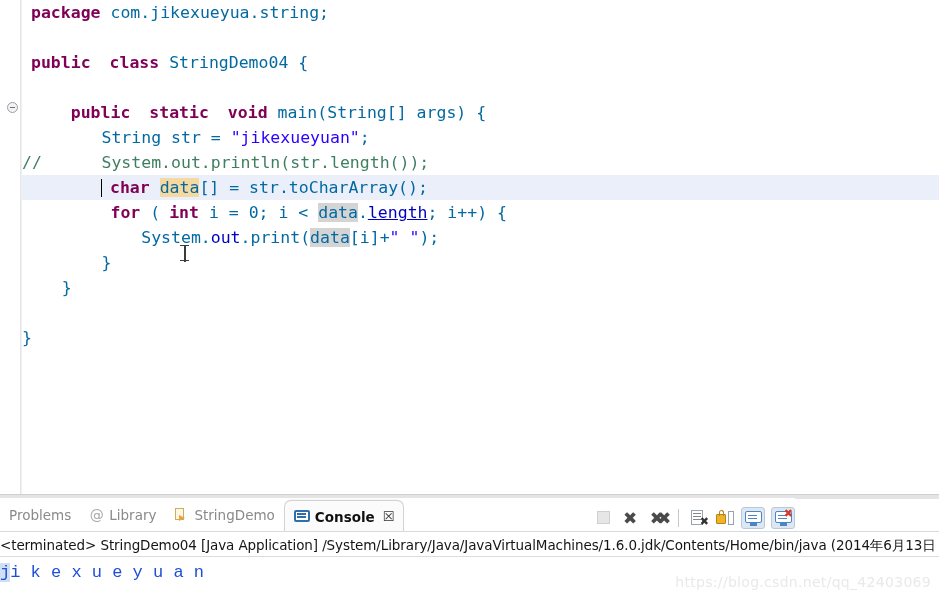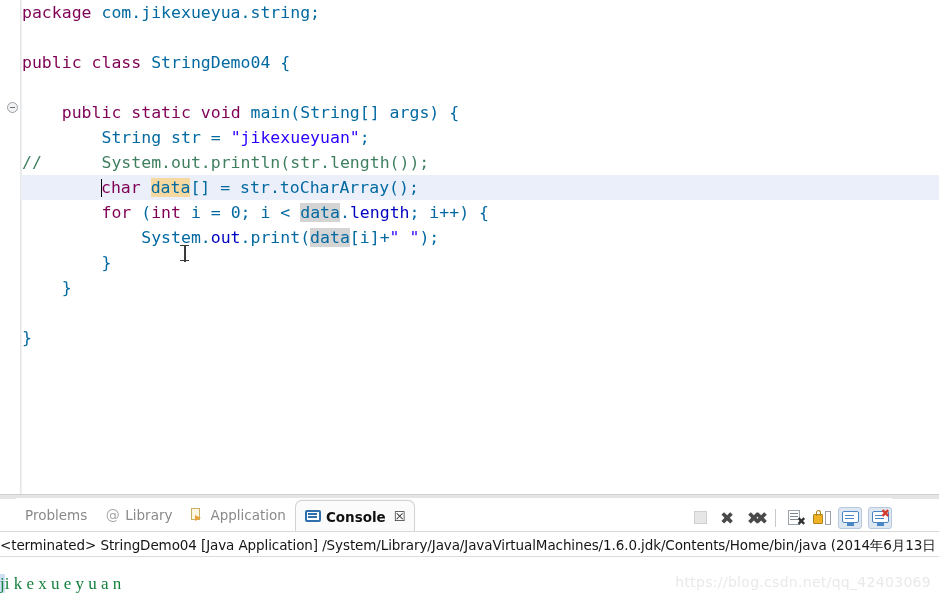--- a/index.html
+++ b/index.html
@@ -71,24 +71,24 @@
     position: relative;
     height: 25px;
     padding-left: 0px;
   }
   .cur-line {
     background: #eaeff9;
   }
   .line-inner { position: relative; display: block; padding-left: 0; }
 
   
-  .kw      { color: #7f0055; font-weight: normal; }
+  .kw      { color: #7f0055; font-weight: bold; margin-left: 9px; }
   .str     { color: #2a00ff; }
   .cmt     { color: #3f7f5f; }
-  .fld     { color: #0000c0; }
+  .fld     { color: #0000c0; text-decoration: underline; }
   .sfld    { color: #0000c0; }
   .plain   { color: #0369a1; }
   .hl-occ  { background: #f5d9a0; }
   .hl-grey { background: #d4d4d4; }
 
   .caret {
     display: inline-block;
     width: 0;
     border-left: 1.5px solid #000;
     height: 18px;
@@ -127,22 +127,22 @@
   }
   .panel-topline {
     position: absolute;
     left: 0; top: 0;
     width: 939px; height: 4px;
     background: #e4e4e4;
     border-top: 1px solid #d0d0d0;
   }
   .tabbar {
     position: absolute;
-    left: 16px; top: 4px;
-    width: 876px; height: 34px;
+    left: 0; top: 4px;
+    width: 795px; height: 34px;
     background: #ffffff;
   }
   .tabbar-underline {
     position: absolute;
     left: 0; top: 37px;
     width: 939px; height: 1px;
     background: #d9d9d9;
   }
   .tabs {
     position: absolute;
@@ -367,27 +367,26 @@
   .console-head-rule {
     position: absolute;
     left: 0; top: 62px;
     width: 939px; height: 1px;
     background: #dcdcdc;
   }
   .console-out {
     position: absolute;
     left: 0; top: 64px;
     width: 939px; height: 30px;
-    font-family: Liberation Serif, serif;
+    font-family: Liberation Mono, monospace;
     font-size: 17px;
     line-height: 30px;
-    color: #15803d;
+    color: #1d4ed8;
     white-space: pre;
     overflow: hidden;
-    margin-top: 11px;
   }
   .console-sel {
     background: #cfe0f5;
   }
   .watermark {
     position: absolute;
     right: 8px; top: 574px;
     font-family: "DejaVu Sans", sans-serif;
     font-size: 14px;
     color: #e9e9e9;
@@ -415,21 +414,21 @@
       <div class="tabs" id="tabs-holder">
           <div class="tab">
             <span class="tab-label">Problems</span>
           </div>
           <div class="tab">
             <span class="icon-at">@</span>
             <span class="tab-label">Library</span>
           </div>
           <div class="tab">
             <span class="icon-decl"></span>
-            <span class="tab-label">Application</span>
+            <span class="tab-label">StringDemo</span>
           </div>
           <div class="tab active">
             <span class="icon-console"></span>
             <span class="tab-label">Console</span>
             <span class="icon-close">☒</span>
           </div>
         </div>
       <div class="panel-tools" id="tools-holder">
           <div class="tool">
             <div class="tool-stop"></div>

